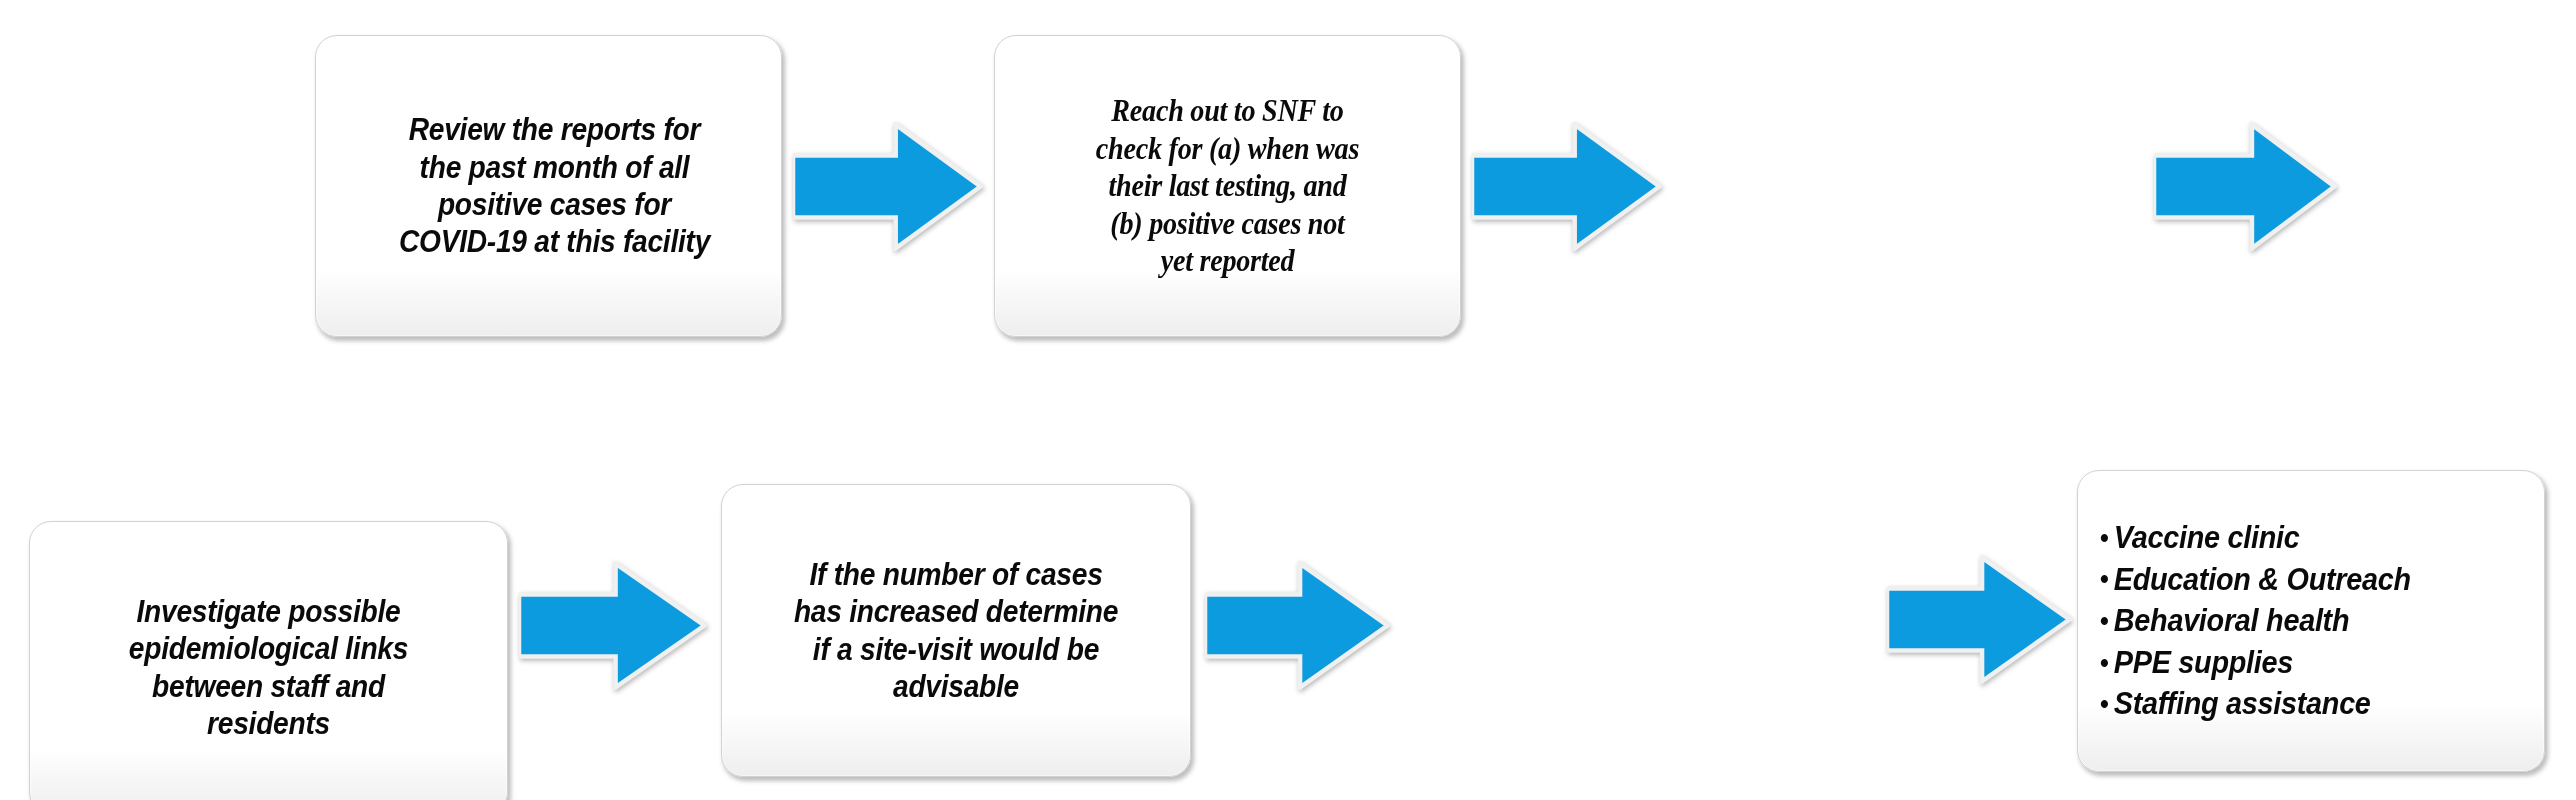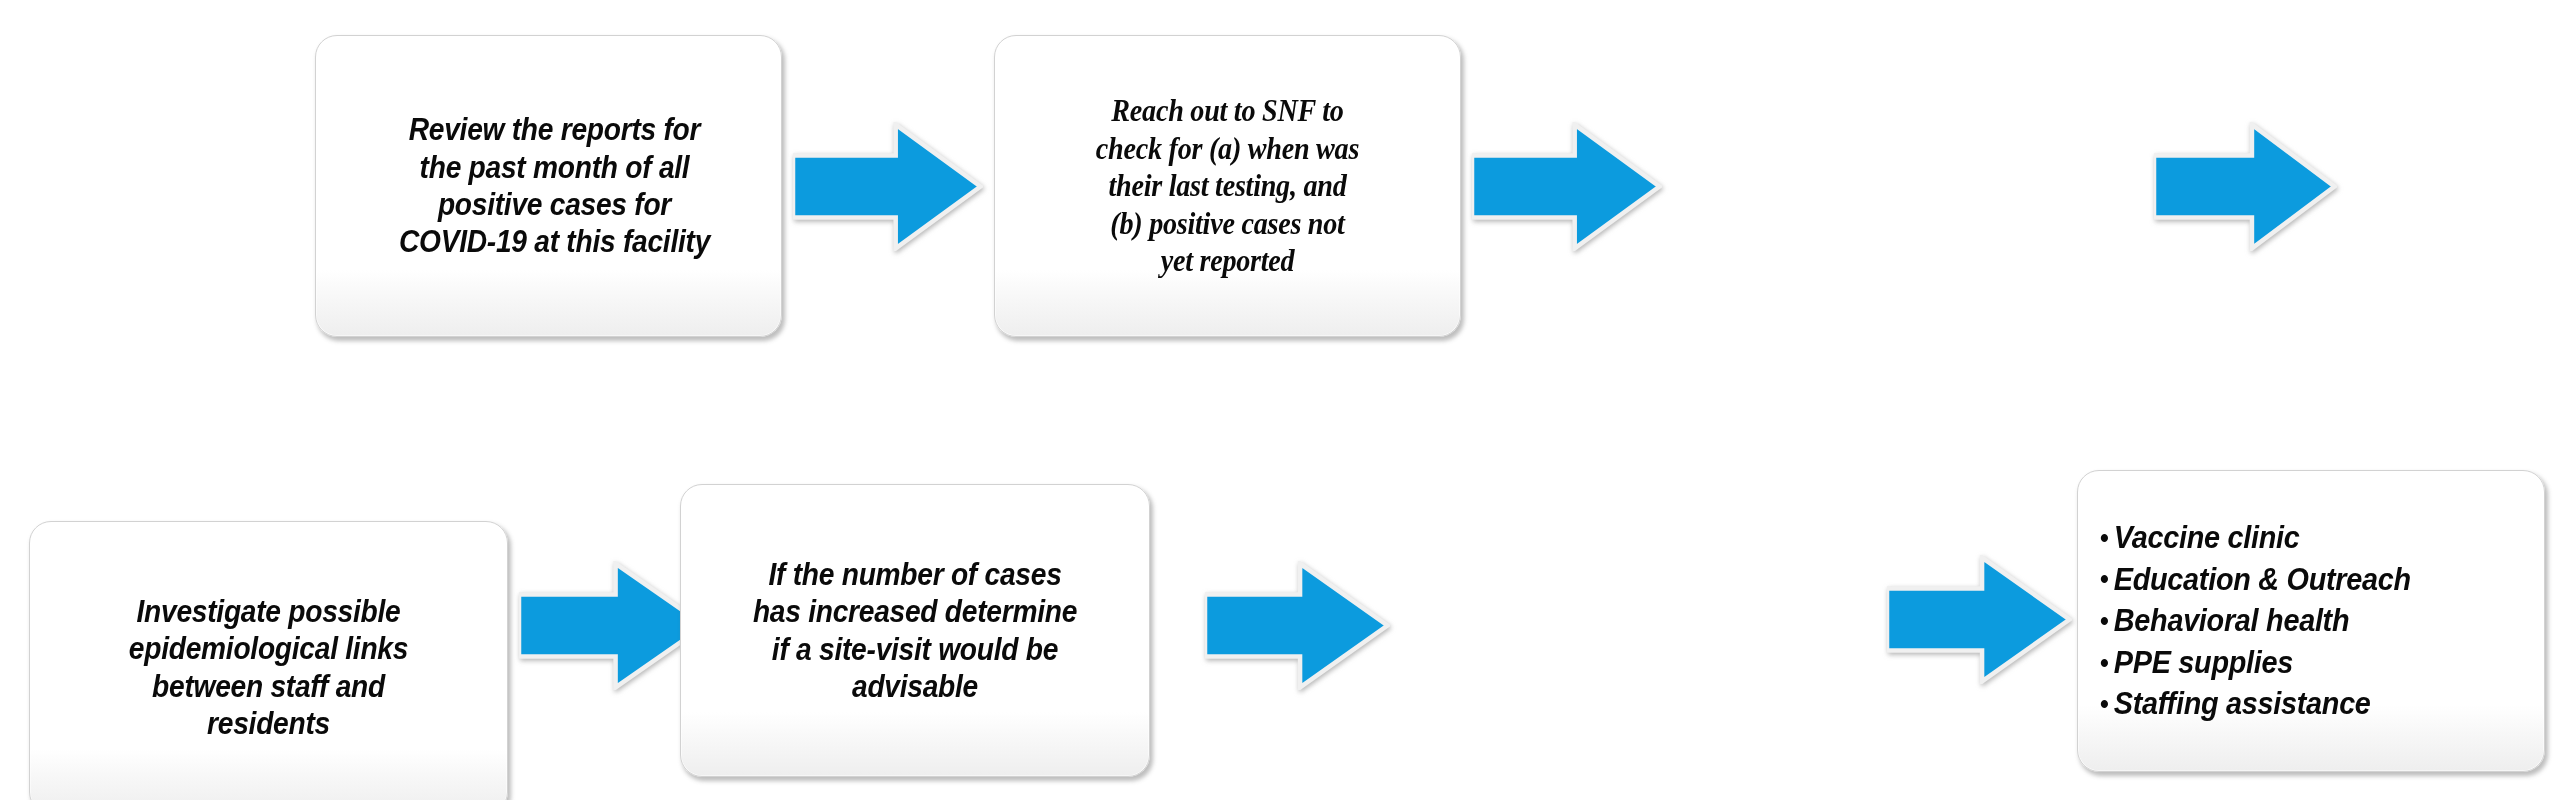--- a/index.html
+++ b/index.html
@@ -127,21 +127,21 @@
 between staff and
 residents</span>
   </div>
 
   <div class="arrow" style="left:519px;top:561px;width:188px;height:129px;">
     <svg viewBox="0 0 292 200" preserveAspectRatio="none" aria-hidden="true">
       <polygon points="0,52 150,52 150,4 288,100 150,196 150,148 0,148" fill="#0C9BDE" stroke="#f0f0f0" stroke-width="7"></polygon>
     </svg>
   </div>
 
-  <div class="node" style="left:680px;top:484px;width:470px;height:293px;">
+  <div class="node" style="left:721px;top:484px;width:470px;height:293px;">
     <span class="node-text">If the number of cases
 has increased determine
 if a site-visit would be
 advisable</span>
   </div>
 
   <div class="arrow" style="left:1205px;top:561px;width:185px;height:129px;">
     <svg viewBox="0 0 288 200" preserveAspectRatio="none" aria-hidden="true">
       <polygon points="0,52 148,52 148,4 284,100 148,196 148,148 0,148" fill="#0C9BDE" stroke="#f0f0f0" stroke-width="7"></polygon>
     </svg>

